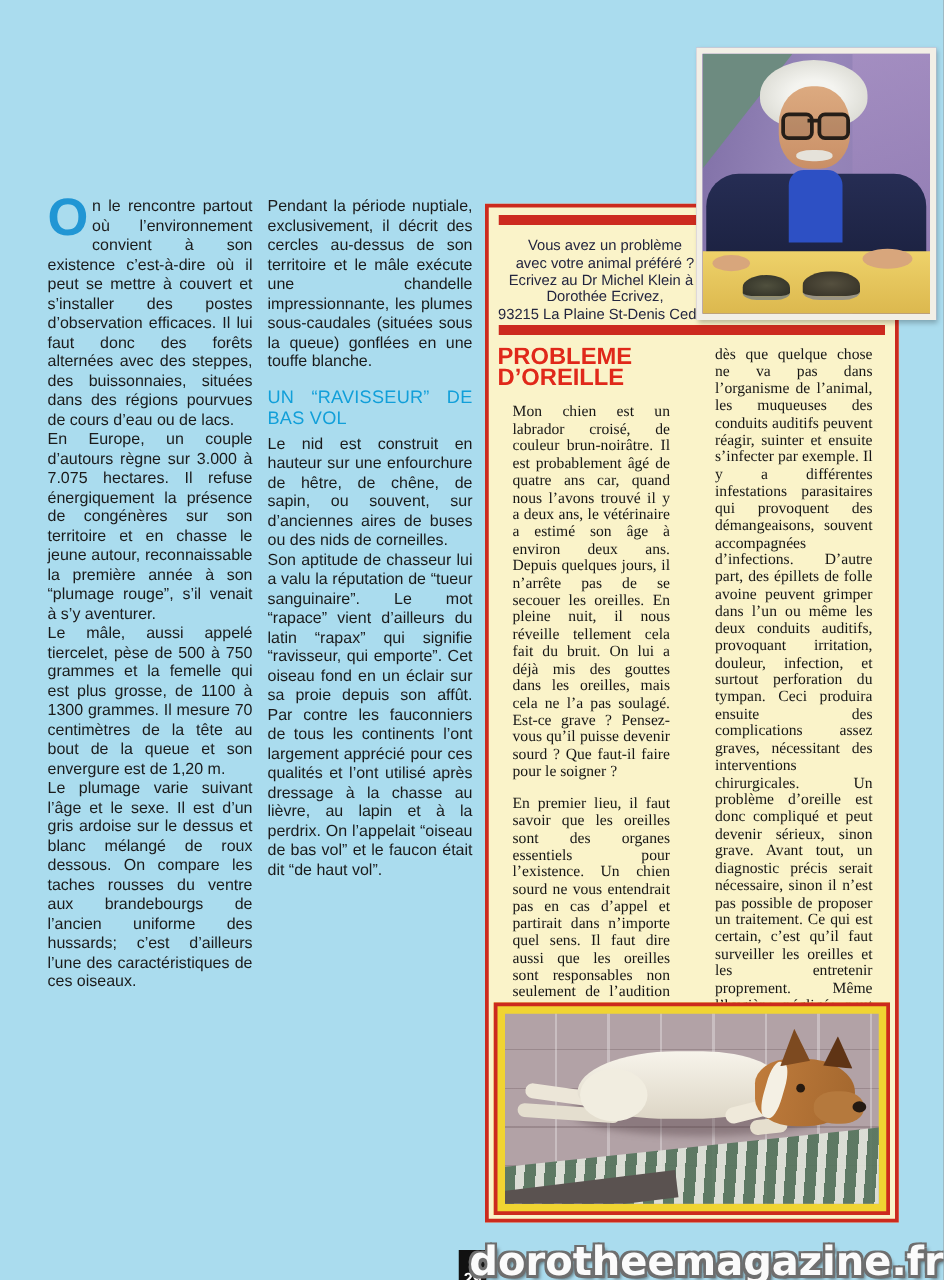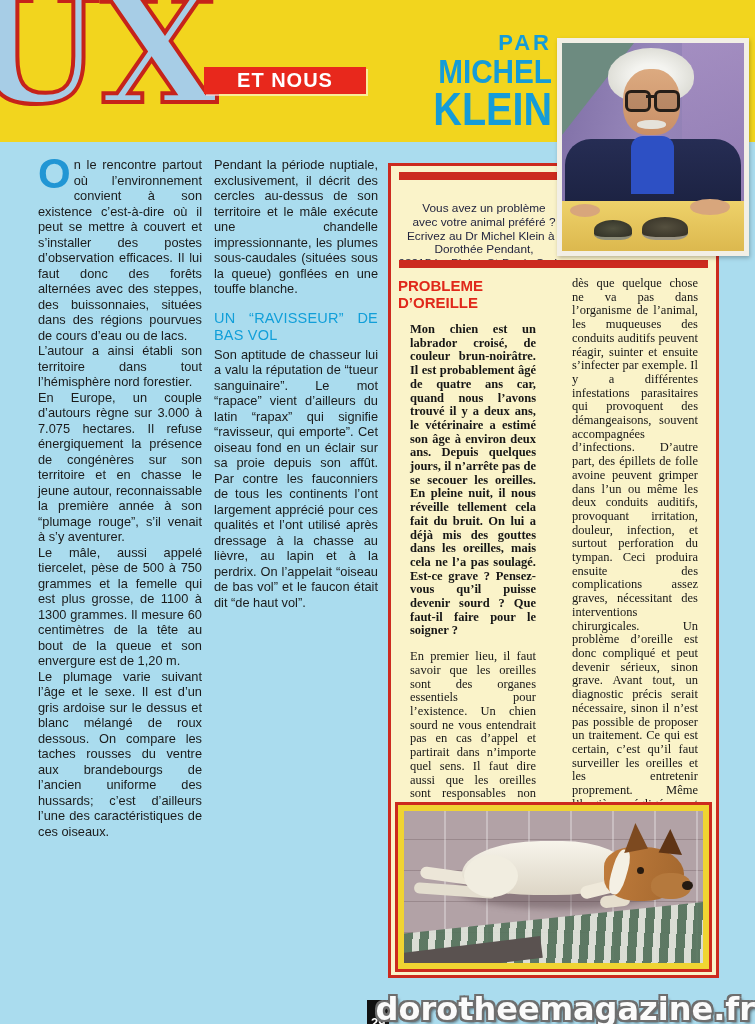--- a/index.html
+++ b/index.html
@@ -41,27 +41,27 @@
   .colA{position:absolute;top:157px;width:164px;color:#1b1b1b;font-size:12.8px;line-height:15.5px;text-align:justify;z-index:2;}
   .col1{left:38px;} .col2{left:214px;}
   .colA p{margin:0;}
   .dropcap{float:left;font-size:42px;line-height:31px;font-weight:bold;color:#2196d4;margin:1px 3px 0 0;}
   .blue-head{color:#119fd9;font-weight:normal;font-size:14.5px;line-height:17px;margin:13px 0 3px 0;letter-spacing:.2px;}
   
   .docbox{position:absolute;left:388px;top:163px;width:325px;height:809px;background:#faf3c9;border:3px solid #cc2a1e;z-index:2;}
   .bar{position:absolute;left:8px;right:8px;height:8px;background:#cc2a1e;}
   .bar.top{top:6px;} .bar.mid{top:94px;}
   .doc-title{position:absolute;left:8px;top:18px;width:170px;text-align:center;color:#e0281a;font-weight:bold;font-size:14.5px;letter-spacing:.2px;}
-  .doc-intro{position:absolute;left:2px;top:36px;width:182px;text-align:center;color:#23253f;font-size:11.8px;line-height:13.8px;}
+  .doc-intro{position:absolute;left:2px;top:24px;width:182px;text-align:center;color:#23253f;font-size:11.8px;line-height:13.8px;}
   .col3{position:absolute;left:7px;top:112px;width:150px;height:556px;overflow:hidden;}
   .col4{position:absolute;left:169px;top:99px;width:150px;height:570px;overflow:hidden;}
   .serif{font-family:"Liberation Serif",serif;font-size:12.5px;line-height:13.7px;text-align:justify;color:#161616;}
   .serif p{margin:12px;}
-  .red-head{color:#e0281a;font-family:"Liberation Sans",sans-serif;font-weight:bold;font-size:15px;line-height:16.5px;margin:0 0 5px 0;}
-  .question{font-weight:bold;}
+  .red-head{color:#e0281a;font-family:"Liberation Sans",sans-serif;font-weight:bold;font-size:19px;line-height:16.5px;margin:0 0 5px 0;}
+  .question{font-weight:normal;}
   
   .dogphoto{position:absolute;left:4px;right:4px;bottom:3px;height:152px;border:3px solid #cc2a1e;background:#f0d432;padding:6px;z-index:3;}
   .dog-inner{position:relative;width:100%;height:100%;background:#b2a2a6;overflow:hidden;
      background-image:repeating-linear-gradient(90deg,transparent 0 40px,rgba(255,255,255,.3) 40px 42px),
                       repeating-linear-gradient(0deg,transparent 0 30px,rgba(110,90,95,.35) 30px 31px);}
   .dog-inner *{position:absolute;}
   .dp-band{left:-14px;bottom:-16px;width:115%;height:62px;transform:rotate(-6deg);
      background:repeating-linear-gradient(100deg,#54745c 0 9px,#dfe4da 9px 16px);opacity:.9;}
   .dp-step{left:-12px;bottom:-4px;width:150px;height:22px;background:#5a5250;transform:rotate(-7deg);}
   .dg-shadow{left:52px;top:58px;width:210px;height:40px;background:rgba(70,50,55,.35);border-radius:50%;filter:blur(3px);}
@@ -84,29 +84,20 @@
      padding:15px 4px;z-index:6;}
   .watermark{position:absolute;right:0px;bottom:-4px;z-index:7;font-family:"DejaVu Sans",sans-serif;
      font-weight:bold;font-size:32px;letter-spacing:0px;color:#fbfbfb;
      text-shadow:-2px -2px 0 #6e6e6e,2px -2px 0 #6e6e6e,-2px 2px 0 #6e6e6e,2px 2px 0 #6e6e6e,3px 3px 3px rgba(40,40,40,.6);}
 </style>
 </head>
 <body>
 
 <div class="page">
 
-  <div class="header">
-    <div class="ux">UX</div>
-    <div class="byline">
-      <div class="par">PAR</div>
-      <div class="first">MICHEL</div>
-      <div class="last">KLEIN</div>
-    </div>
-    <div class="etnous">ET NOUS</div>
-  </div>
 
   <div class="klein">
     <div class="kp-bg"></div>
     <div class="kp-corner"></div>
     <div class="kp-panel"></div>
     <div class="kp-jacket"></div>
     <div class="kp-sweater"></div>
     <div class="kp-hair"></div>
     <div class="kp-face"></div>
     <div class="kp-lens l"></div>
@@ -115,39 +106,39 @@
     <div class="kp-mustache"></div>
     <div class="kp-table"></div>
     <div class="kp-hand l"></div>
     <div class="kp-hand r"></div>
     <div class="kp-turtle1"></div>
     <div class="kp-turtle2"></div>
   </div>
 
   <div class="colA col1">
     <p><span class="dropcap">O</span><span>n le rencontre partout où l’environnement convient à son existence c’est-à-dire où il peut se mettre à couvert et s’installer des postes d’observation efficaces. Il lui faut donc des forêts alternées avec des steppes, des buissonnaies, situées dans des régions pourvues de cours d’eau ou de lacs.</span></p>
-    <p>L’autour a ainsi établi son territoire dans tout l’hémisphère nord forestier.</p>
     <p>En Europe, un couple d’autours règne sur 3.000 à 7.075 hectares. Il refuse énergiquement la présence de congénères sur son territoire et en chasse le jeune autour, reconnaissable la première année à son “plumage rouge”, s’il venait à s’y aventurer.</p>
-    <p>Le mâle, aussi appelé tiercelet, pèse de 500 à 750 grammes et la femelle qui est plus grosse, de 1100 à 1300 grammes. Il mesure 60 centimètres de la tête au bout de la queue et son envergure est de 1,20 m.</p>
+    <p>Le mâle, aussi appelé tiercelet, pèse de 500 à 750 grammes et la femelle qui est plus grosse, de 1100 à 1300 grammes. Il mesure 70 centimètres de la tête au bout de la queue et son envergure est de 1,20 m.</p>
     <p>Le plumage varie suivant l’âge et le sexe. Il est d’un gris ardoise sur le dessus et blanc mélangé de roux dessous. On compare les taches rousses du ventre aux brandebourgs de l’ancien uniforme des hussards; c’est d’ailleurs l’une des caractéristiques de ces oiseaux.</p>
   </div>
 
   <div class="colA col2">
     <p>Pendant la période nuptiale, exclusivement, il décrit des cercles au-dessus de son territoire et le mâle exécute une chandelle impressionnante, les plumes sous-caudales (situées sous la queue) gonflées en une touffe blanche.</p>
     <div class="blue-head">UN “RAVISSEUR” DE BAS VOL</div>
+    <p>Le nid est construit en hauteur sur une enfourchure de hêtre, de chêne, de sapin, ou souvent, sur d’anciennes aires de buses ou des nids de corneilles.</p>
     <p>Son aptitude de chasseur lui a valu la réputation de “tueur sanguinaire”. Le mot “rapace” vient d’ailleurs du latin “rapax” qui signifie “ravisseur, qui emporte”. Cet oiseau fond en un éclair sur sa proie depuis son affût. Par contre les fauconniers de tous les continents l’ont largement apprécié pour ces qualités et l’ont utilisé après dressage à la chasse au lièvre, au lapin et à la perdrix. On l’appelait “oiseau de bas vol” et le faucon était dit “de haut vol”.</p>
   </div>
 
   <div class="docbox">
     <div class="bar top"></div>
     <div class="doc-intro">
       <div>Vous avez un problème</div>
       <div>avec votre animal préféré ?</div>
       <div>Ecrivez au Dr Michel Klein à :</div>
-      <div>Dorothée Pendant,</div>
+      <div>Dorothée Ecrivez,</div>
       <div>93215 La Plaine St-Denis Cedex</div>
     </div>
     <div class="bar mid"></div>
 
     <div class="col3 serif">
       <div class="red-head">PROBLEME D’OREILLE</div>
       <p class="question">Mon chien est un labrador croisé, de couleur brun-noirâtre. Il est probablement âgé de quatre ans car, quand nous l’avons trouvé il y a deux ans, le vétérinaire a estimé son âge à environ deux ans. Depuis quelques jours, il n’arrête pas de se secouer les oreilles. En pleine nuit, il nous réveille tellement cela fait du bruit. On lui a déjà mis des gouttes dans les oreilles, mais cela ne l’a pas soulagé. Est-ce grave ? Pensez-vous qu’il puisse devenir sourd ? Que faut-il faire pour le soigner ?</p>
       <p>En premier lieu, il faut savoir que les oreilles sont des organes essentiels pour l’existence. Un chien sourd ne vous entendrait pas en cas d’appel et partirait dans n’importe quel sens. Il faut dire aussi que les oreilles sont responsables non seulement de l’audition mais aussi de l’équilibre. Leur sensibilité est très développée et</p>
     </div>
     <div class="col4 serif">

